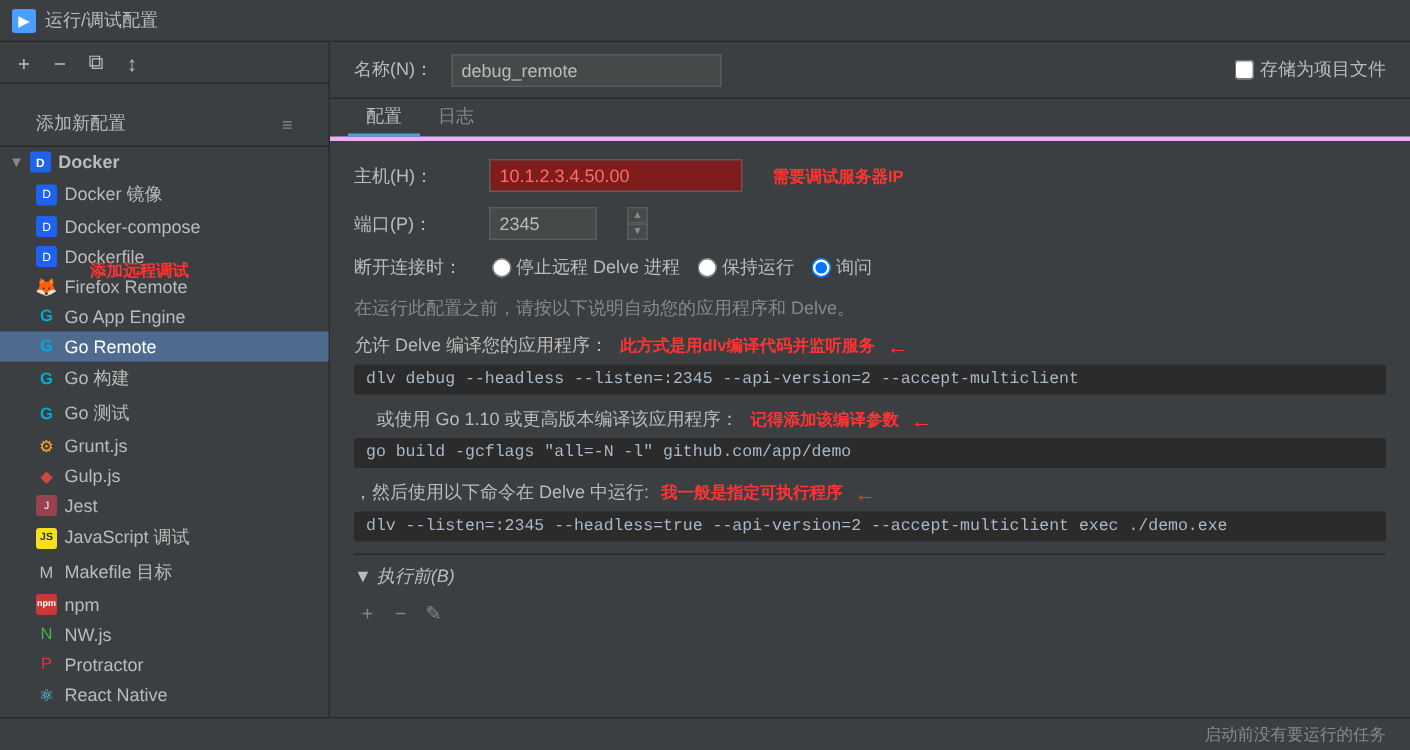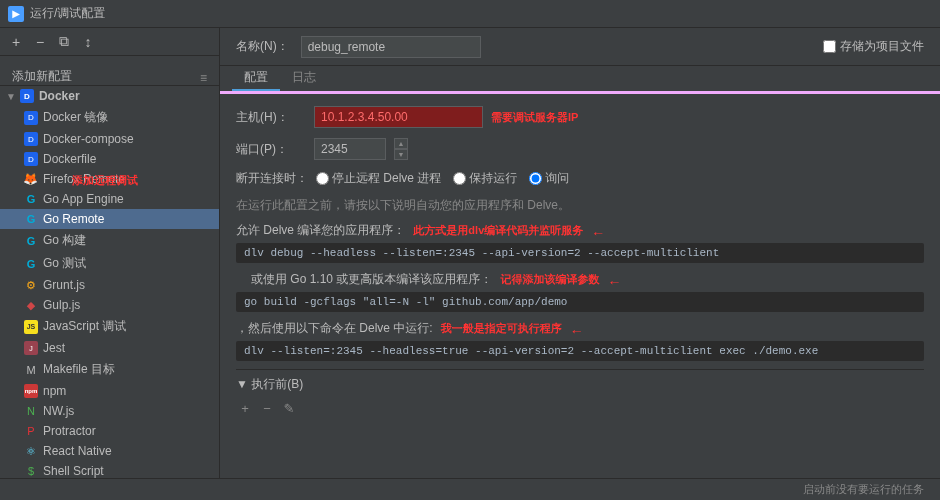--- a/index.html
+++ b/index.html
@@ -68,24 +68,25 @@
       align-items: center;
       justify-content: center;
       cursor: pointer;
       color: #bbbbbb;
       font-size: 14px;
       border-radius: 2px;
     }
     .add-config-bar {
       height: 30px;
       display: flex;
-      align-items: flex-end;
-      padding: 0 12px;
+      align-items: center;
+      padding: 0 24px;
       border-bottom: 1px solid #2b2b2b;
       cursor: pointer;
+      margin-top: 12px;
     }
     .add-config-btn {
       color: #bbbbbb;
       font-size: 12px;
       flex: 1;
     }
     .filter-icon {
       font-size: 12px;
       color: #888;
     }
@@ -192,21 +193,21 @@
     }
     .config-area {
       flex: 1;
       overflow-y: auto;
       padding: 12px 16px;
     }
     .config-row {
       display: flex;
       align-items: center;
       margin-bottom: 10px;
-      gap: 8px;
+      gap: 20px;
     }
     .config-label {
       min-width: 70px;
       color: #bbbbbb;
       font-size: 12px;
     }
     .config-input {
       background: #7f1d1d;
       border: 1px solid #5a5d5f;
       color: #ff6b6b;
@@ -271,20 +272,21 @@
       color: #a9b7c6;
       margin-bottom: 8px;
       border-radius: 2px;
     }
     .before-exec {
       display: flex;
       align-items: center;
       gap: 6px;
       padding: 6px 0 4px 0;
       border-top: 1px solid #2b2b2b;
+      font-style: italic;
     }
     .before-exec-label {
       color: #bbbbbb;
       font-size: 12px;
     }
     .exec-toolbar {
       display: flex;
       align-items: center;
       gap: 4px;
       padding: 2px 0;
@@ -312,21 +314,21 @@
       font-size: 11px;
       color: #888;
       flex-shrink: 0;
     }
     
     .left-panel-container {
       position: relative;
     }
     .left-overlay {
       position: absolute;
-      top: 0; left: 12px;
+      top: 0; left: 0;
       width: 100%; height: 100%;
       pointer-events: none;
       overflow: hidden;
     }
     scrollbar-width: thin;
   </style>
 </head>
 <body>
 
 <div class="title-bar">
@@ -394,26 +396,26 @@
       </div>
       <div class="tree-item">
         <span class="tree-item-icon" style="color:#fba919;font-size:11px;">⚙</span>
         <span>Grunt.js</span>
       </div>
       <div class="tree-item">
         <span class="tree-item-icon" style="color:#cf4647;font-size:11px;">◆</span>
         <span>Gulp.js</span>
       </div>
       <div class="tree-item">
+        <span class="tree-item-icon" style="background:#99424f;border-radius:2px;font-size:7px;color:white;width:14px;height:14px;display:inline-flex;align-items:center;justify-content:center;">J</span>
+        <span>Jest</span>
+      </div>
+      <div class="tree-item">
         <span class="tree-item-icon icon-js" style="background:#f7df1e;border-radius:2px;font-size:7px;color:#333;font-weight:bold;width:14px;height:14px;display:inline-flex;align-items:center;justify-content:center;">JS</span>
         <span>JavaScript 调试</span>
-      </div>
-      <div class="tree-item">
-        <span class="tree-item-icon" style="background:#99424f;border-radius:2px;font-size:7px;color:white;width:14px;height:14px;display:inline-flex;align-items:center;justify-content:center;">J</span>
-        <span>Jest</span>
       </div>
       <div class="tree-item">
         <span class="tree-item-icon" style="color:#bbbbbb;font-size:11px;">M</span>
         <span>Makefile 目标</span>
       </div>
       <div class="tree-item">
         <span class="tree-item-icon" style="background:#cb3837;border-radius:2px;font-size:6px;color:white;width:14px;height:14px;display:inline-flex;align-items:center;justify-content:center;font-weight:bold;">npm</span>
         <span>npm</span>
       </div>
       <div class="tree-item">

